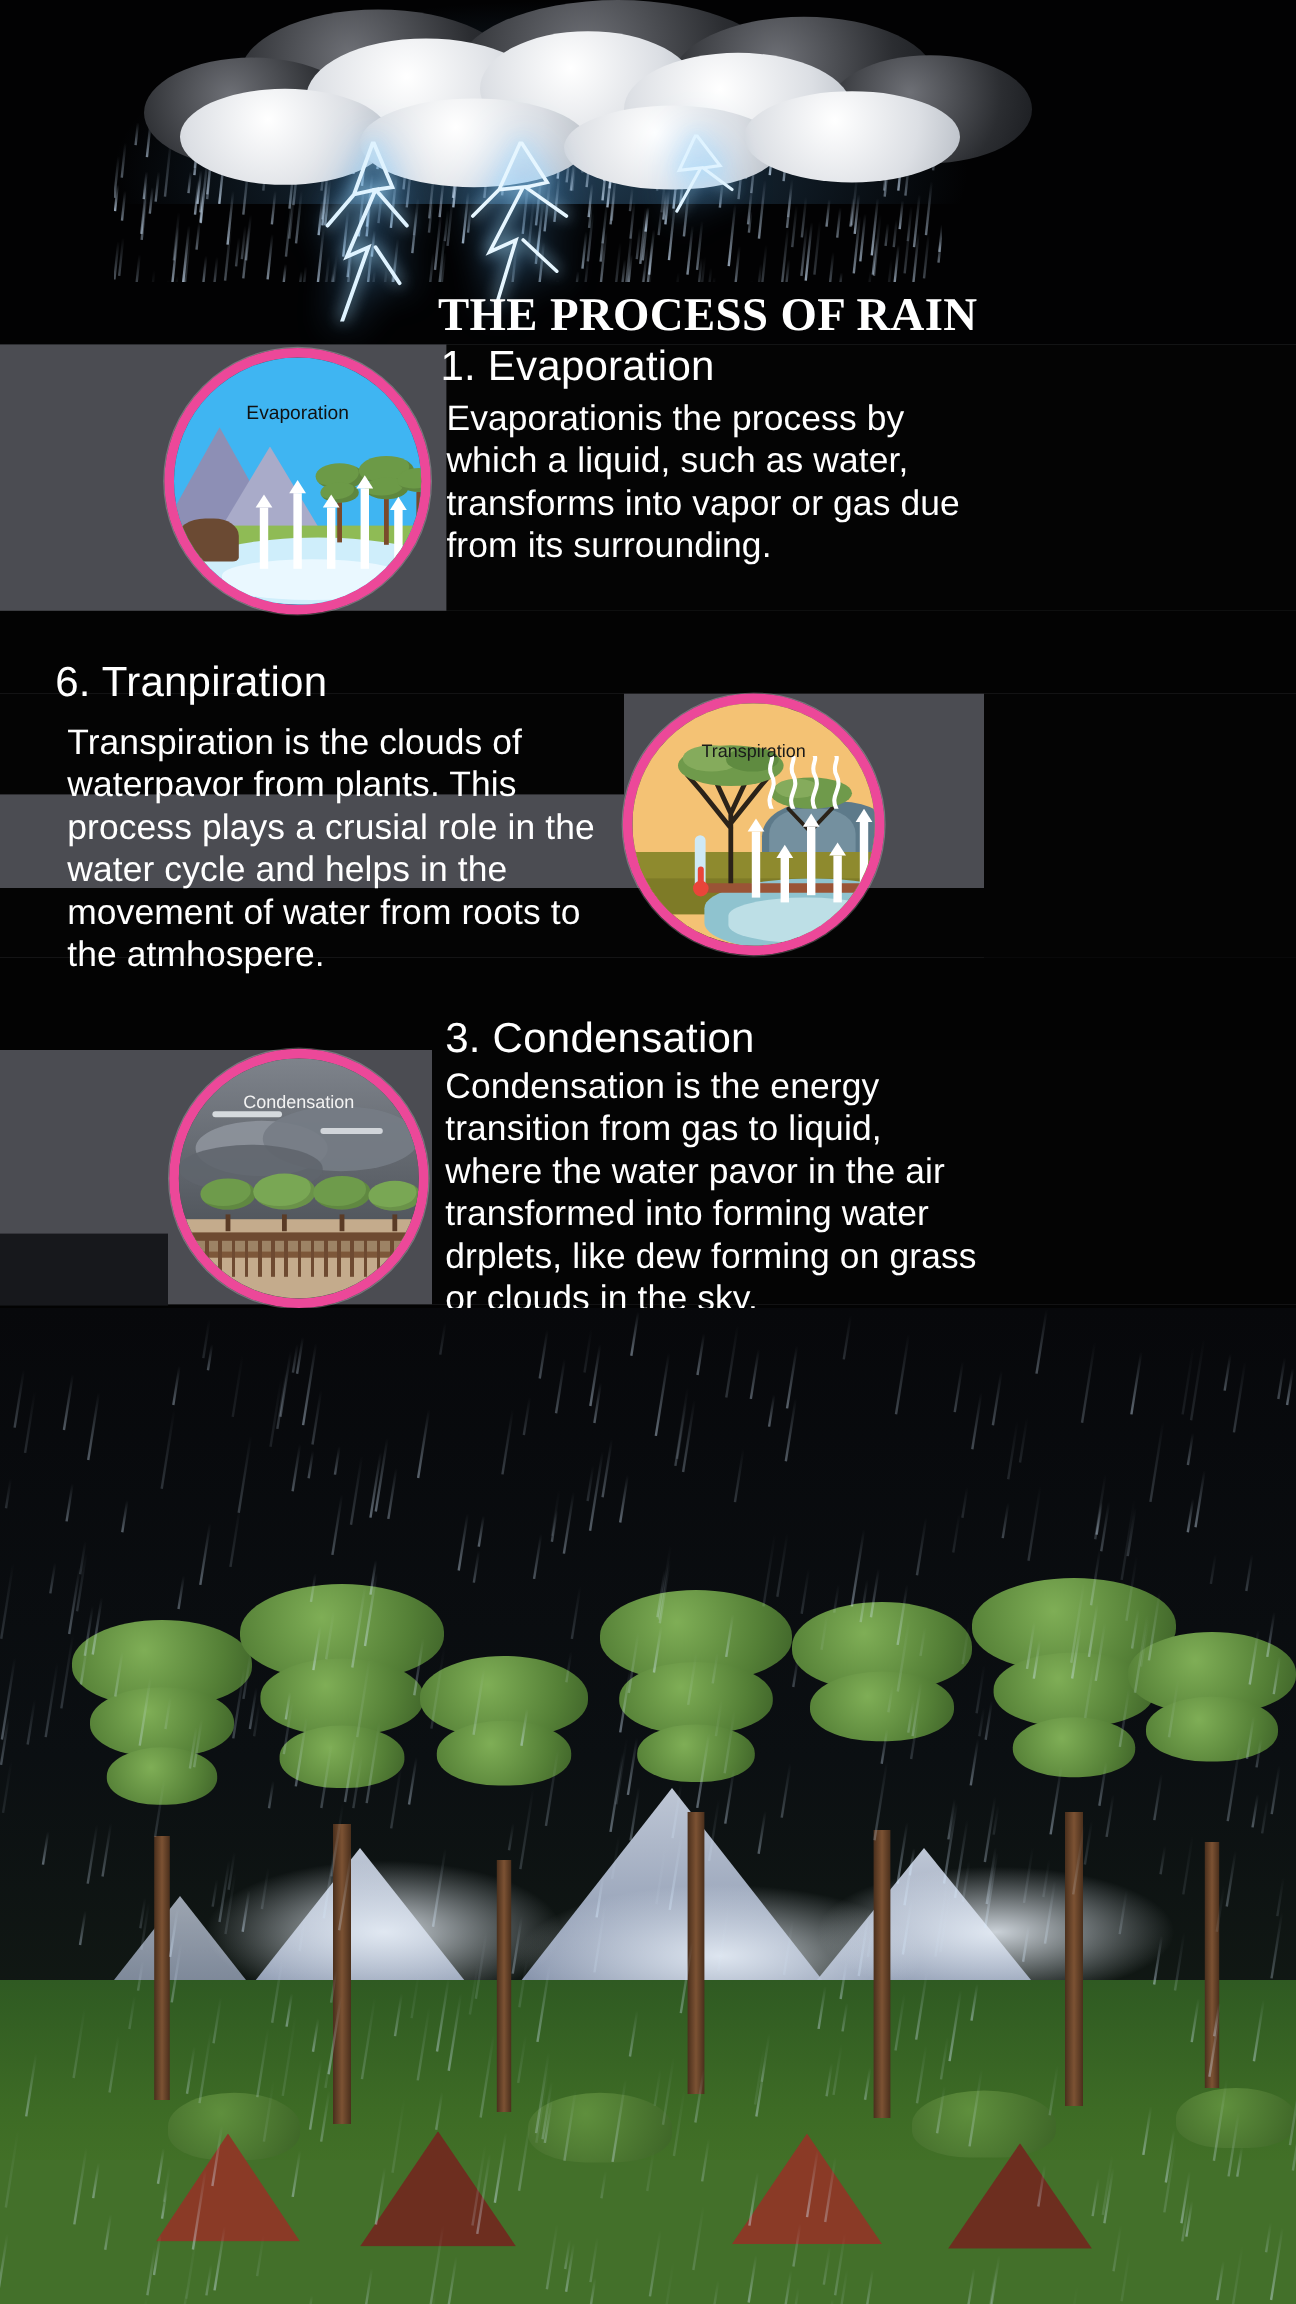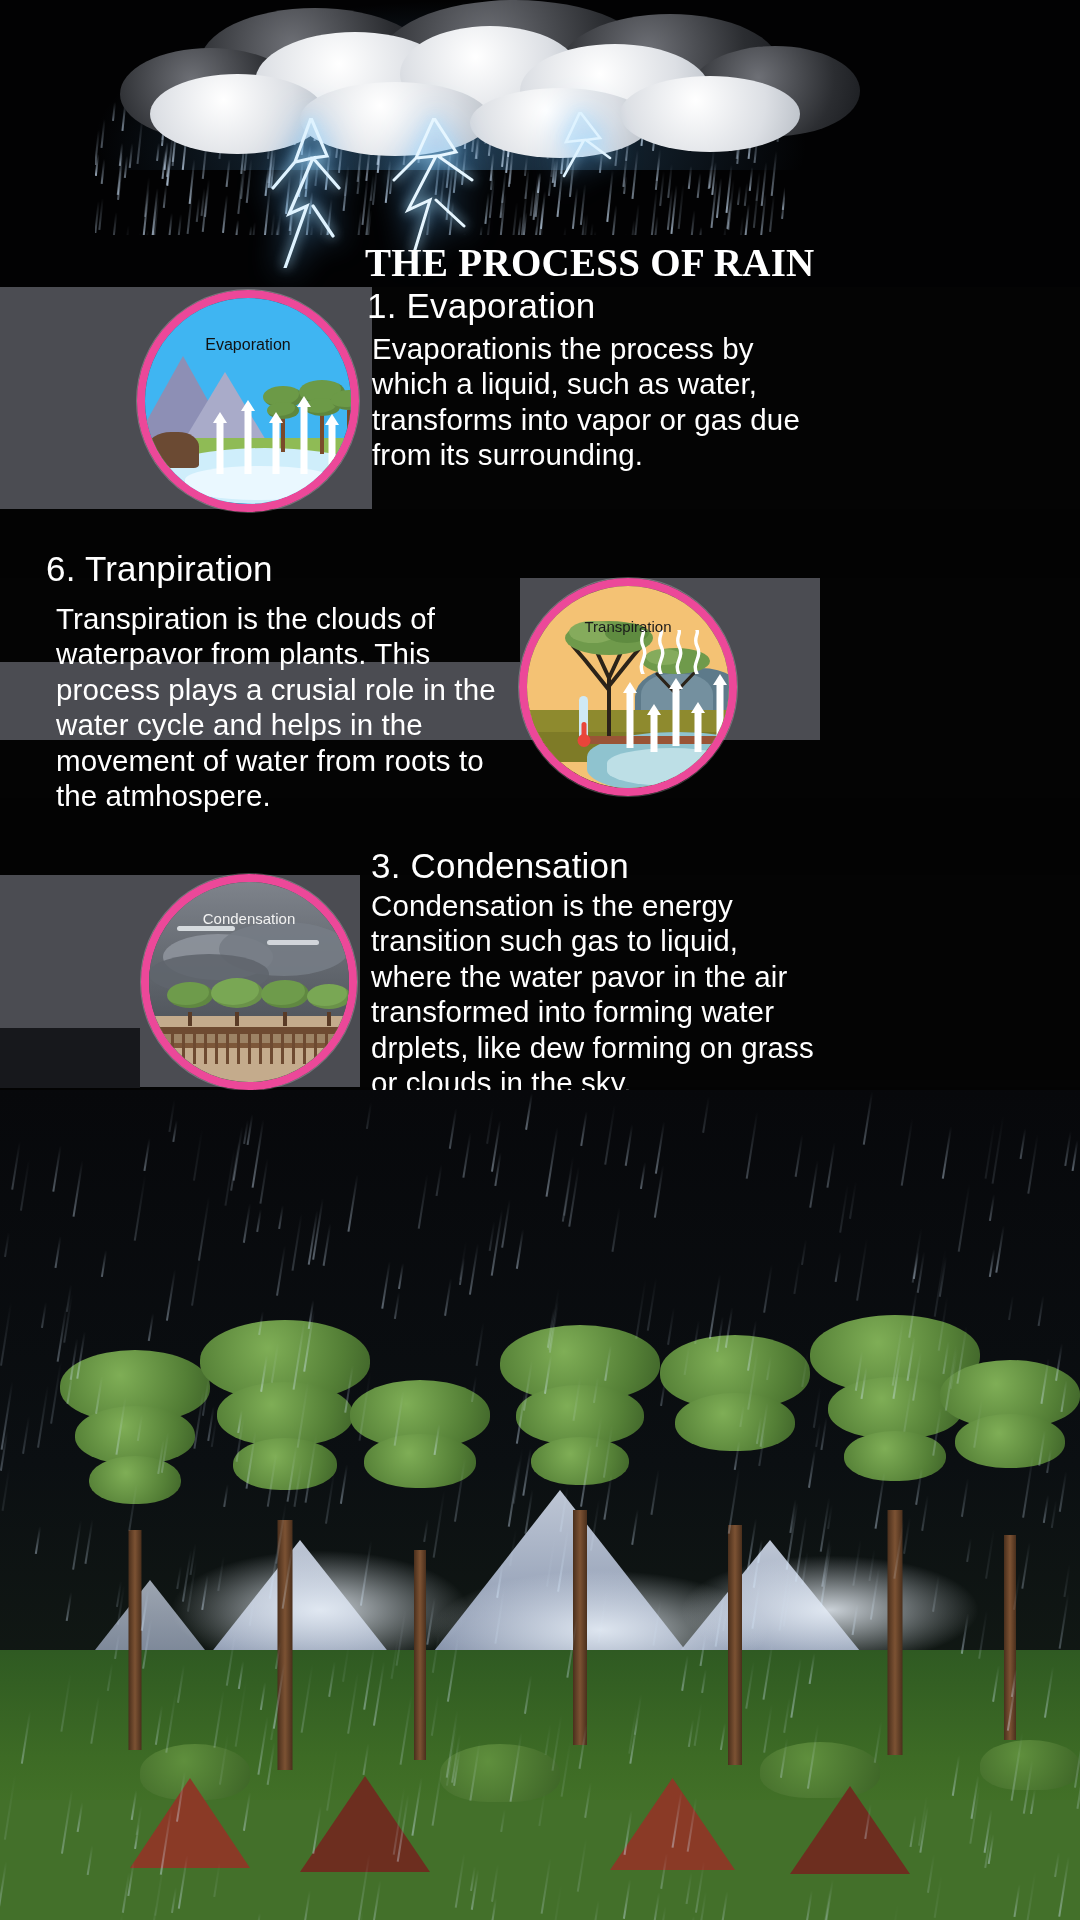--- a/index.html
+++ b/index.html
@@ -576,21 +576,21 @@
     <div class="tree-t" style="left:158px;bottom:56px;width:44px;height:42px;">
       <div class="trunk" style="height:14px;background:#5a3b26;"></div>
         <div class="leaf" style="top:0;width:44px;height:25px;background:#79a754;"></div>
     </div>
     <div class="cap">Condensation</div>
   </div>
 
   <div class="h2" id="h2-cond">3. Condensation</div>
   <div class="para" id="p-cond">
     <span>Condensation is the energy</span>
-    <span>transition such gas to liquid,</span>
+    <span>transition from gas to liquid,</span>
     <span>where the water pavor in the air</span>
     <span>transformed into forming water</span>
     <span>drplets, like dew forming on grass</span>
     <span>or clouds in the sky.</span>
   </div>
 
   <div class="forest">
     <div class="f-sky"></div>
 
     <div class="f-mtn" style="left:150px;bottom:190px;width:300px;height:190px;"></div>

